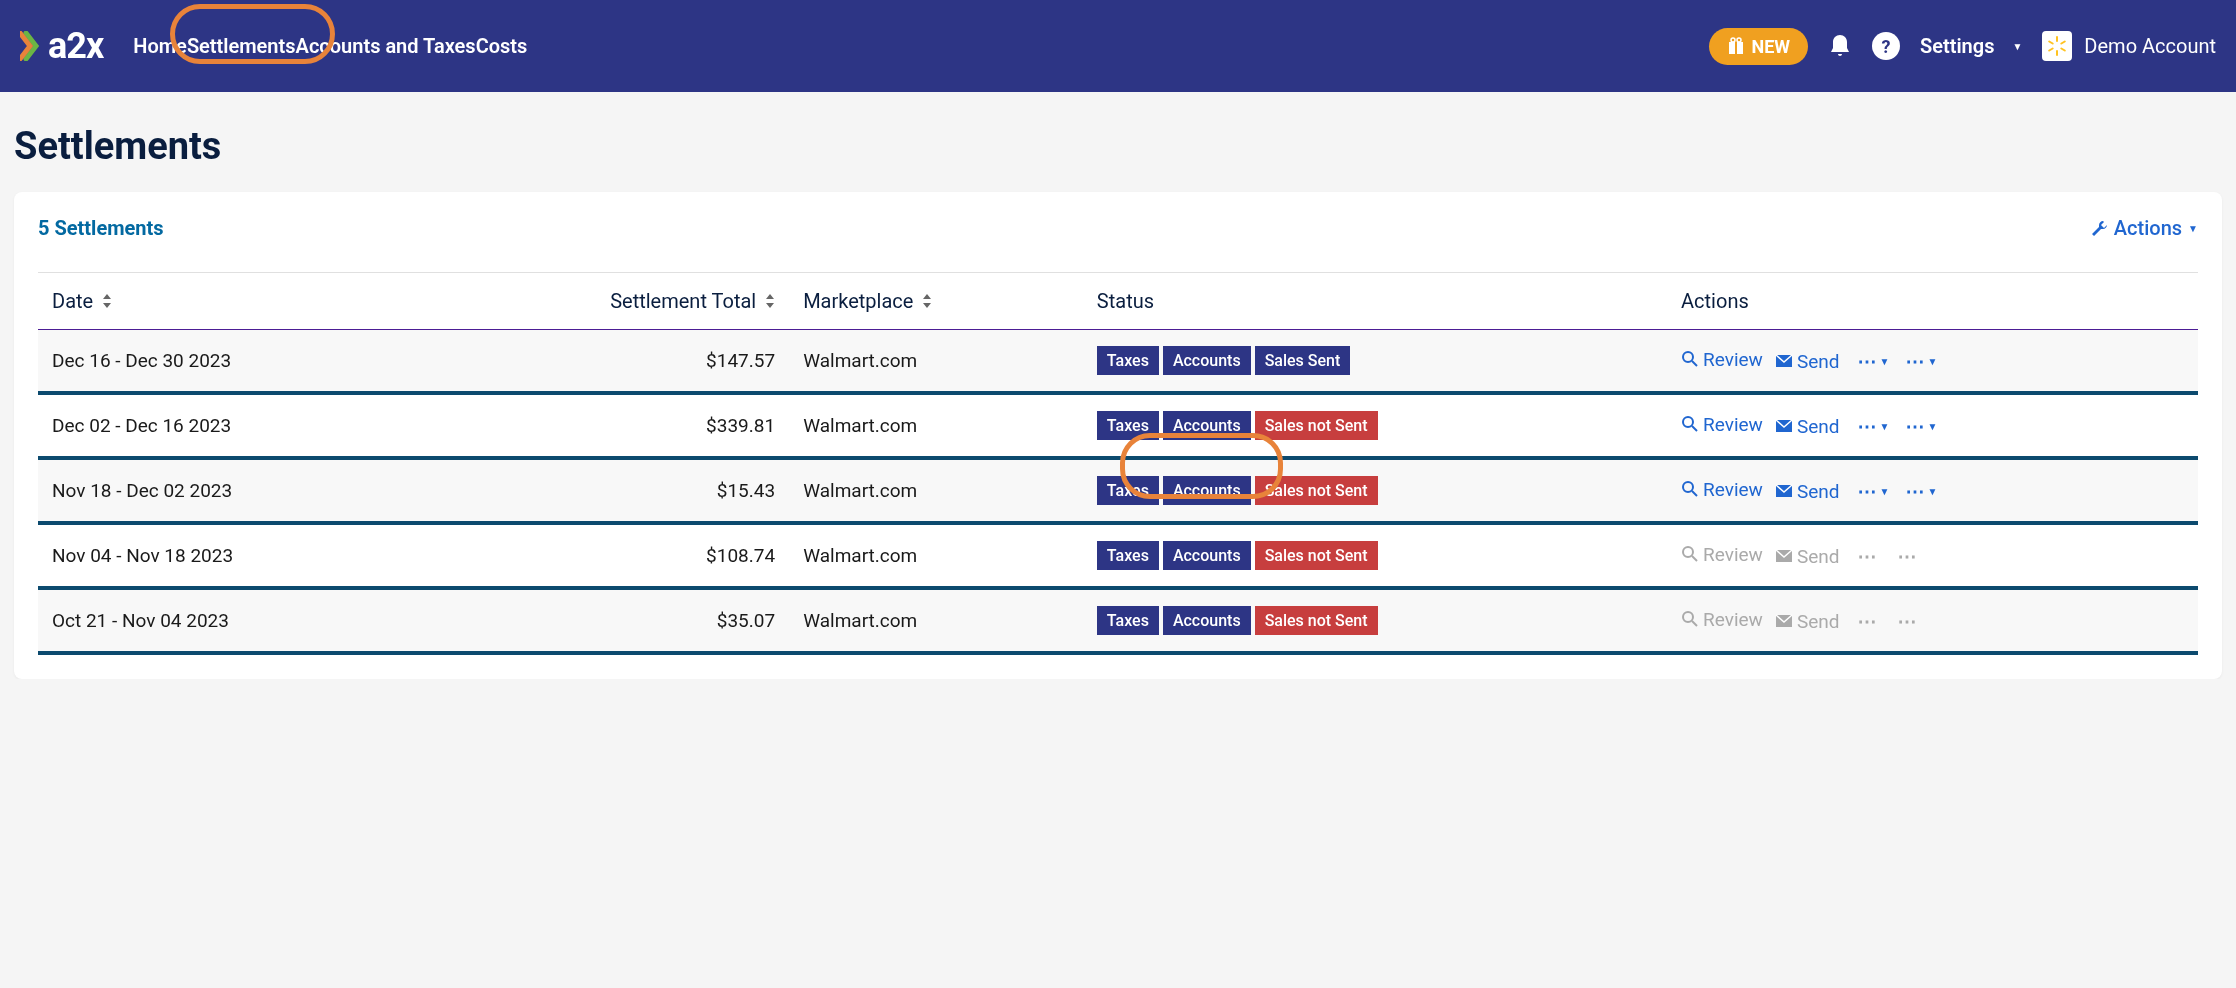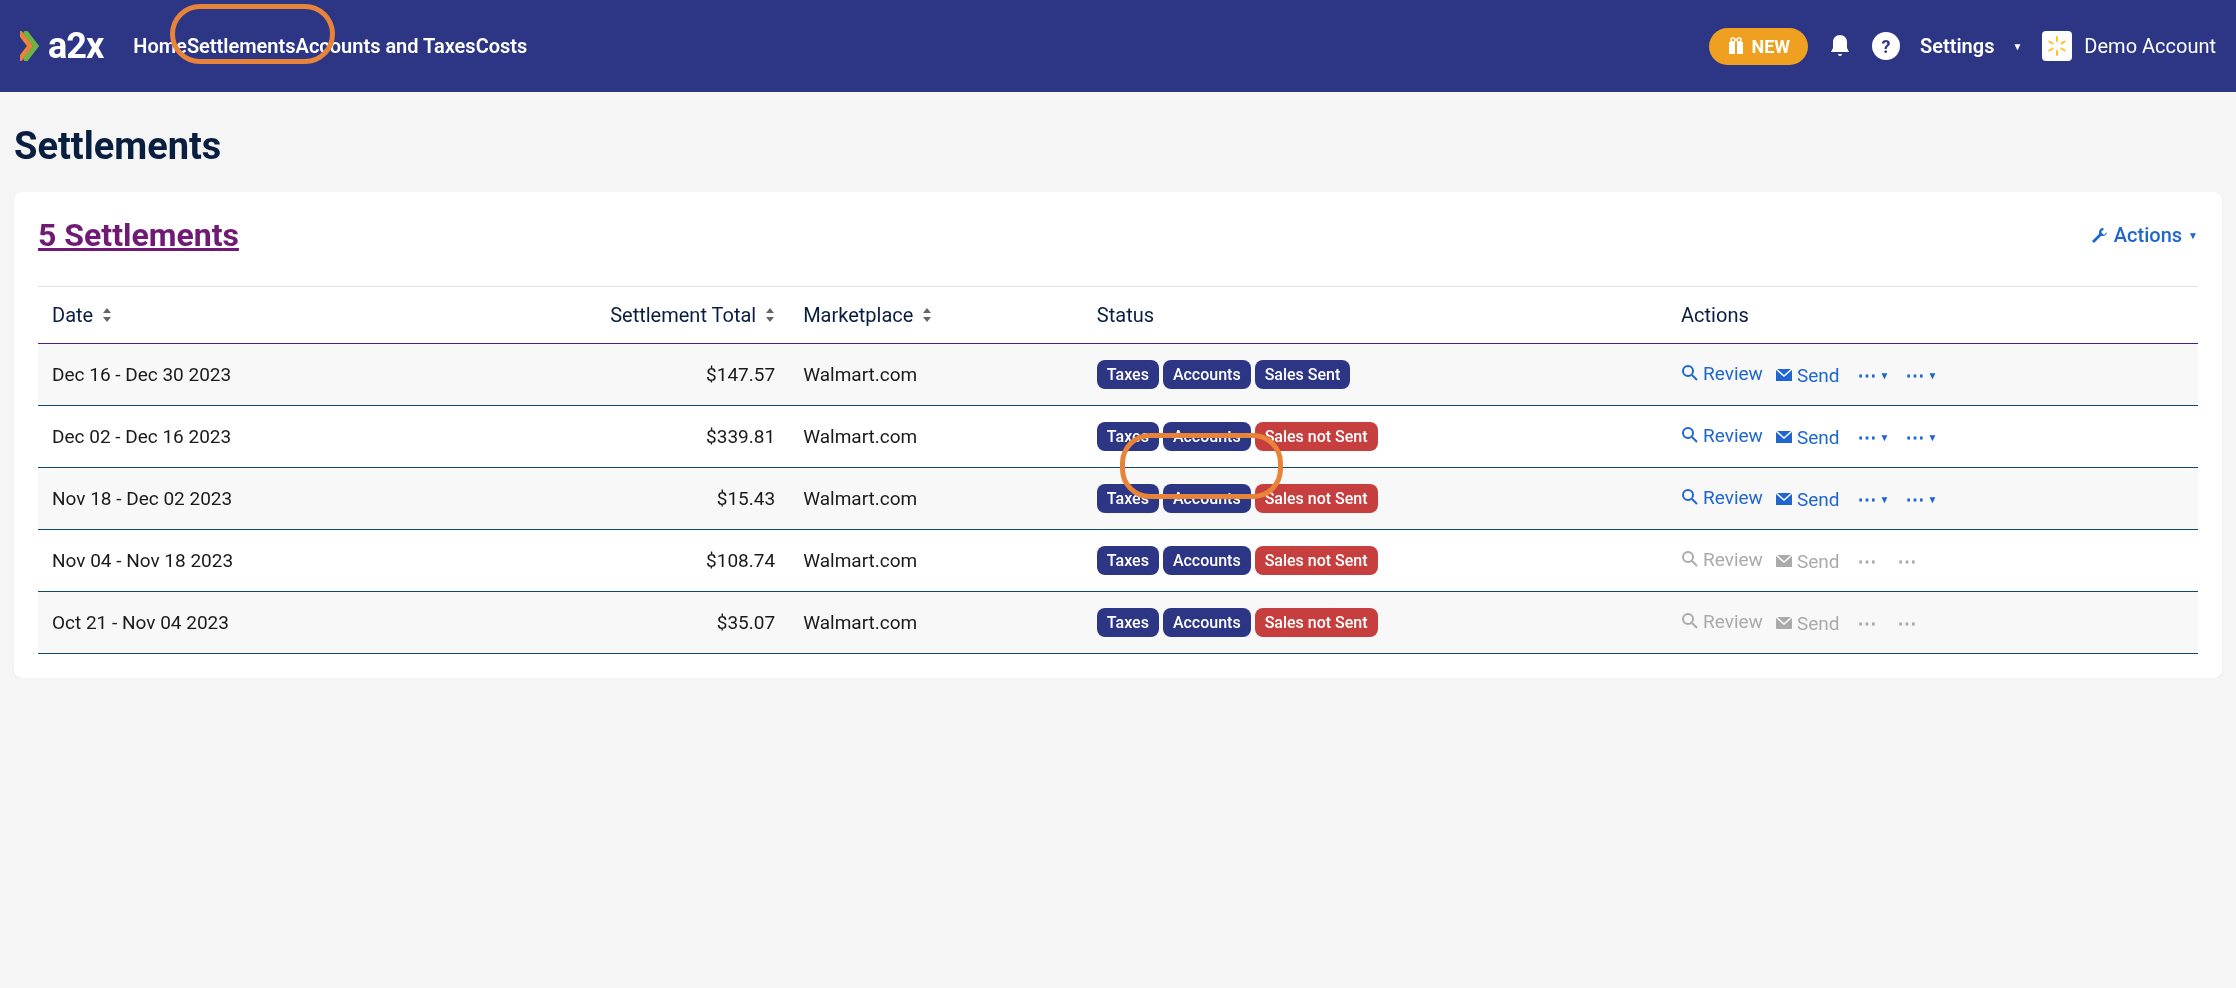--- a/index.html
+++ b/index.html
@@ -140,24 +140,23 @@
     }
     
     .panel-header {
       display: flex;
       justify-content: space-between;
       align-items: center;
       margin-bottom: 32px;
     }
     
     .settlement-count {
-      font-size: 32px;
+      font-size: 20px;
       font-weight: 700;
-      color: #701a75;
-      text-decoration: underline;
+      color: #0369a1;
     }
     
     .actions-dropdown {
       color: #2066d0;
       font-size: 20px;
       font-weight: 500;
       cursor: pointer;
       display: flex;
       align-items: center;
       gap: 6px;
@@ -181,39 +180,39 @@
     thead th.right { text-align: right; }
     
     .sort-icon {
       display: inline-block;
       margin-left: 4px;
       font-size: 14px;
       color: #666;
     }
     
     tbody tr {
-      border-bottom: 1px solid #0c4a6e;
+      border-bottom: 4px solid #0c4a6e;
     }
     
     tbody tr:nth-child(odd) {
       background: #f8f8f8;
     }
     
     tbody td {
       padding: 16px 14px;
       font-size: 19px;
       color: #1a1a1a;
     }
     
     tbody td.right { text-align: right; }
     
     .badge {
       display: inline-block;
       padding: 5px 10px;
-      border-radius: 8px;
+      border-radius: 0;
       color: white;
       font-size: 16px;
       font-weight: 500;
       margin-right: 4px;
     }
     
     .badge-blue { background: #2d3585; }
     .badge-red { background: #c73e3e; }
     
     .action-btn {

